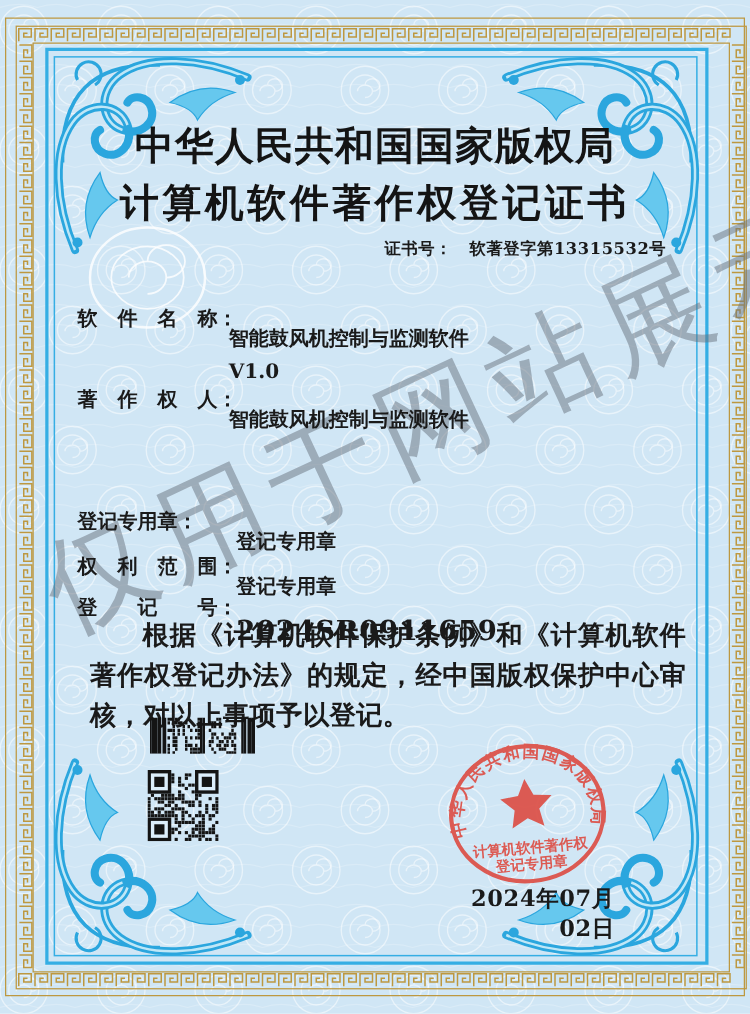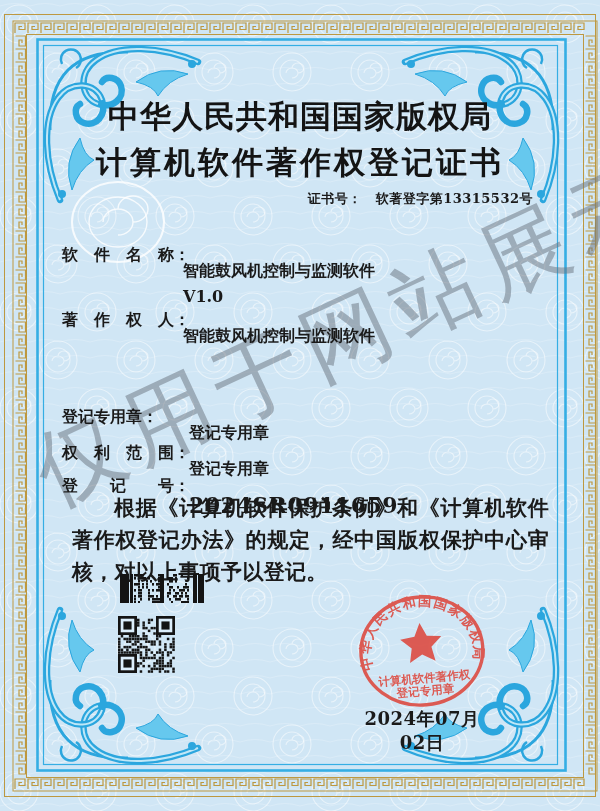--- a/index.html
+++ b/index.html
@@ -37,21 +37,21 @@
   .regno{font-size:22px;letter-spacing:0.5px;}
   .para{
     position:absolute;left:72px;top:492px;width:477px;
     font-size:21px;font-weight:bold;line-height:32px;
     text-indent:2em;text-align:justify;letter-spacing:0.3px;
   }
   .barcode{position:absolute;left:120px;top:574px;}
   .qr{position:absolute;left:118px;top:616px;}
   .seal{position:absolute;left:357px;top:594px;transform:rotate(-5deg);opacity:0.92;}
   .date{
-    position:absolute;left:352px;top:707px;width:140px;text-align:center;
+    position:absolute;left:352px;top:707px;width:140px;text-align:right;
     font-size:18px;font-weight:bold;letter-spacing:0.5px;
   }
 </style>
 </head>
 <body>
 
 <div class="page">
 
   <svg id="bg" class="layer" viewBox="0 0 600 811" xmlns="http://www.w3.org/2000/svg">
     <rect x="0" y="0" width="600" height="811" fill="#d0e6f5"></rect>

